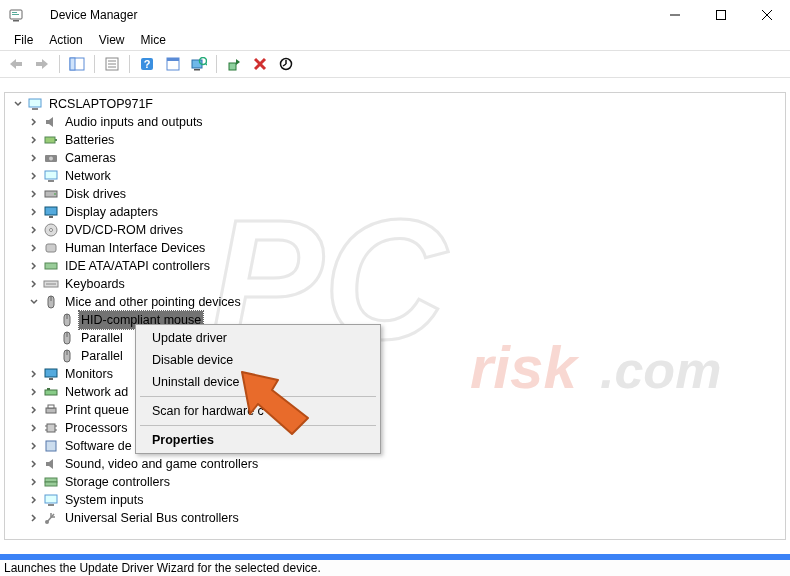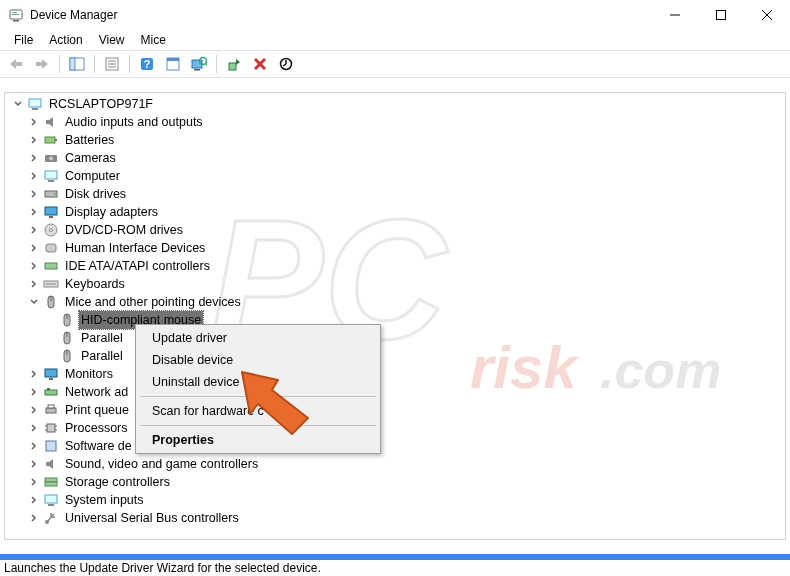--- a/index.html
+++ b/index.html
@@ -1,20 +1,20 @@
 <!DOCTYPE html>
 <html><head>
 <meta charset="utf-8">
 <style>
   * { box-sizing: border-box; font-family: "Segoe UI", Tahoma, sans-serif; }
   html, body { margin: 0; padding: 0; }
   body { width: 790px; height: 576px; background: #fff; position: relative; overflow: hidden; }
 
   
-  .titlebar { height: 30px; display: flex; align-items: center; padding: 0 0 0 8px; }
+  .titlebar { height: 30px; display: flex; align-items: center; padding: 0 0 0 8px; gap: 20px; }
   .titlebar .app-icon { width: 16px; height: 16px; margin-right: 6px; display: inline-flex; align-items: center; justify-content: center; }
   .titlebar .title { font-size: 12px; color: #000; }
   .winbtns { margin-left: auto; display: flex; }
   .winbtn { width: 46px; height: 30px; display: flex; align-items: center; justify-content: center; }
   .winbtn svg { width: 10px; height: 10px; stroke: #000; stroke-width: 1; fill: none; }
 
   
   .menubar { height: 20px; display: flex; align-items: center; padding: 0 6px; }
   .menubar span { font-size: 12px; padding: 2px 8px; }
 
@@ -237,21 +237,21 @@
           <svg viewBox="0 0 8 8">
             <polyline points="2,1 5,4 2,7"></polyline>
           </svg>
         </span>
         <span class="devicon">
           <svg viewBox="0 0 16 16">
             <rect x="2" y="3" width="12" height="8" fill="#dff" stroke="#5a9bd4"></rect>
             <rect x="5" y="12" width="6" height="2" fill="#888"></rect>
           </svg>
         </span>
-        <span class="label">Computer</span>
+        <span class="label">Network</span>
       </div>
     <div class="row">
         <span class="indent" style="width:22px"></span>
         <span class="exp">
           <svg viewBox="0 0 8 8">
             <polyline points="2,1 5,4 2,7"></polyline>
           </svg>
         </span>
         <span class="devicon">
           <svg viewBox="0 0 16 16">

